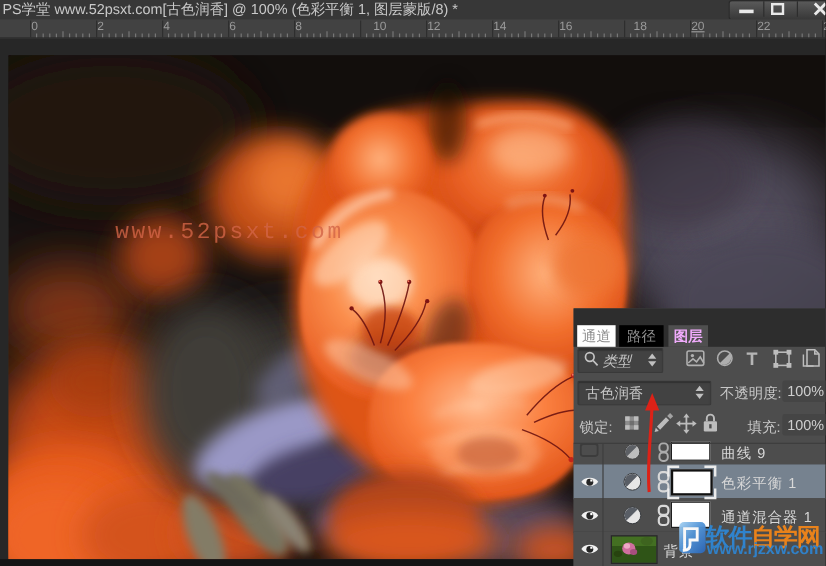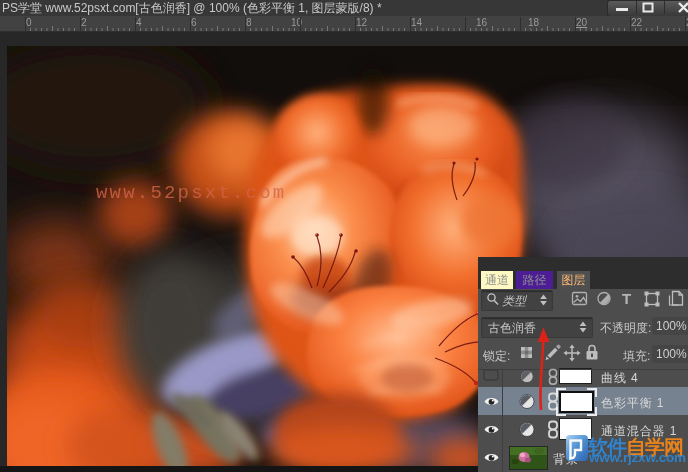--- a/index.html
+++ b/index.html
@@ -201,24 +201,24 @@
   <path d="M70,3 L79,12 M79,3 L70,12" stroke="#e9e9e9" stroke-width="2.4"></path>
 </svg>
 
 <div class="abs" id="ruler"></div>
 <div class="abs" id="tickswrap">
     <div class="rnum" style="left:26px;">0</div>
     <div class="rnum" style="left:81px;">2</div>
     <div class="rnum" style="left:136px;">4</div>
     <div class="rnum" style="left:191px;">6</div>
     <div class="rnum" style="left:246px;">8</div>
-    <div class="rnum" style="left:291px;text-align:center;">10</div>
+    <div class="rnum" style="left:311px;text-align:center;">10</div>
     <div class="rnum" style="left:356px;">12</div>
     <div class="rnum" style="left:411px;">14</div>
-    <div class="rnum" style="left:476px;">16</div>
+    <div class="rnum" style="left:466px;">16</div>
     <div class="rnum" style="left:528px;">18</div>
     <div class="rnum" style="left:576px;text-decoration:underline;">20</div>
     <div class="rnum" style="left:631px;">22</div>
     <div class="rnum" style="left:686px;">24</div>
   </div>
 <svg class="abs" style="left:0;top:0" width="688" height="40" viewBox="0 0 688 40">
     <line x1="25.5" y1="17" x2="25.5" y2="31" stroke="#2e2e2e"></line>
     <line x1="80.5" y1="17" x2="80.5" y2="31" stroke="#2e2e2e"></line>
     <line x1="135.5" y1="17" x2="135.5" y2="31" stroke="#2e2e2e"></line>
     <line x1="190.5" y1="17" x2="190.5" y2="31" stroke="#2e2e2e"></line>
@@ -336,43 +336,43 @@
     <line x1="652.0" y1="28" x2="652.0" y2="31" stroke="#777"></line>
     <line x1="657.5" y1="26" x2="657.5" y2="31" stroke="#777"></line>
     <line x1="663.0" y1="28" x2="663.0" y2="31" stroke="#777"></line>
     <line x1="668.5" y1="28" x2="668.5" y2="31" stroke="#777"></line>
     <line x1="674.0" y1="28" x2="674.0" y2="31" stroke="#777"></line>
     <line x1="679.5" y1="28" x2="679.5" y2="31" stroke="#777"></line>
   </svg>
 
 <div class="abs" id="panel">
   <div class="abs" id="tabstrip" style="position:absolute;"></div>
-  <div class="tab" style="left:3px;width:32px;background:#fef9c3;color:#8f8f8f;">通道</div>
-  <div class="tab" style="left:38px;width:37px;background:#4c1d95;color:#8f8f8f;">路径</div>
-  <div class="tab" style="left:79px;width:33px;background:#4f4f4f;color:#fdba74;">图层</div>
+  <div class="tab" style="left:3px;width:32px;background:#ffffff;color:#8f8f8f;">通道</div>
+  <div class="tab" style="left:38px;width:37px;background:#000000;color:#8f8f8f;">路径</div>
+  <div class="tab" style="left:79px;width:33px;background:#4f4f4f;color:#f0abfc;font-weight:bold;">图层</div>
 
   <div class="fieldbox" style="left:3px;top:33px;width:70px;height:19px;"></div>
   <div class="lbl" style="left:24px;top:36px;font-style:italic;">类型</div>
 
   <div class="fieldbox" style="left:3px;top:60px;width:110px;height:19px;"></div>
   <div class="lbl" style="left:10px;top:63px;">古色润香</div>
   <div class="lbl" style="left:122px;top:63px;">不透明度:</div>
   <div class="valbox" style="left:174px;top:60px;width:34px;height:18px;line-height:18px;">100%</div>
 
   <div class="lbl" style="left:5px;top:91px;text-align:right;">锁定:</div>
   <div class="lbl" style="left:145px;top:91px;">填充:</div>
   <div class="valbox" style="left:174px;top:88px;width:34px;height:18px;line-height:18px;">100%</div>
 
   <div class="lrow" style="top:113px;height:17px;background:#4d4d4d;border-bottom:1px solid #3e3e3e;"></div>
   <div class="lrow" style="top:130px;height:28px;background:#76828f;border-bottom:1px solid #3e3e3e;"></div>
   <div class="lrow" style="top:158px;height:28px;background:#4d4d4d;border-bottom:1px solid #3e3e3e;"></div>
   <div class="lrow" style="top:186px;height:29px;background:#4d4d4d;"></div>
 
   <div class="thumbw" style="left:81px;top:111px;width:31px;height:14px;border-color:#1f1f1f;"></div>
-  <div class="ltext" style="left:123px;top:113px;">曲线 4</div>
+  <div class="ltext" style="left:123px;top:113px;">曲线 9</div>
   <div class="thumbw" style="left:81px;top:134px;width:31px;height:18px;border-width:2px;border-color:#111;"></div>
   <div class="ltext" style="left:123px;top:138px;">色彩平衡 1</div>
   <div class="thumbw" style="left:81px;top:161px;width:31px;height:20px;border-color:#1f1f1f;"></div>
   <div class="ltext" style="left:123px;top:166px;">通道混合器 1</div>
   <div class="ltext" style="left:75px;top:194px;">背景</div>
 </div>
 
 <svg class="abs" id="overlay" style="left:0;top:0;" width="688" height="472" viewBox="0 0 688 472">
   <defs>
     <linearGradient id="glogo" x1="0" y1="0" x2="1" y2="1">

